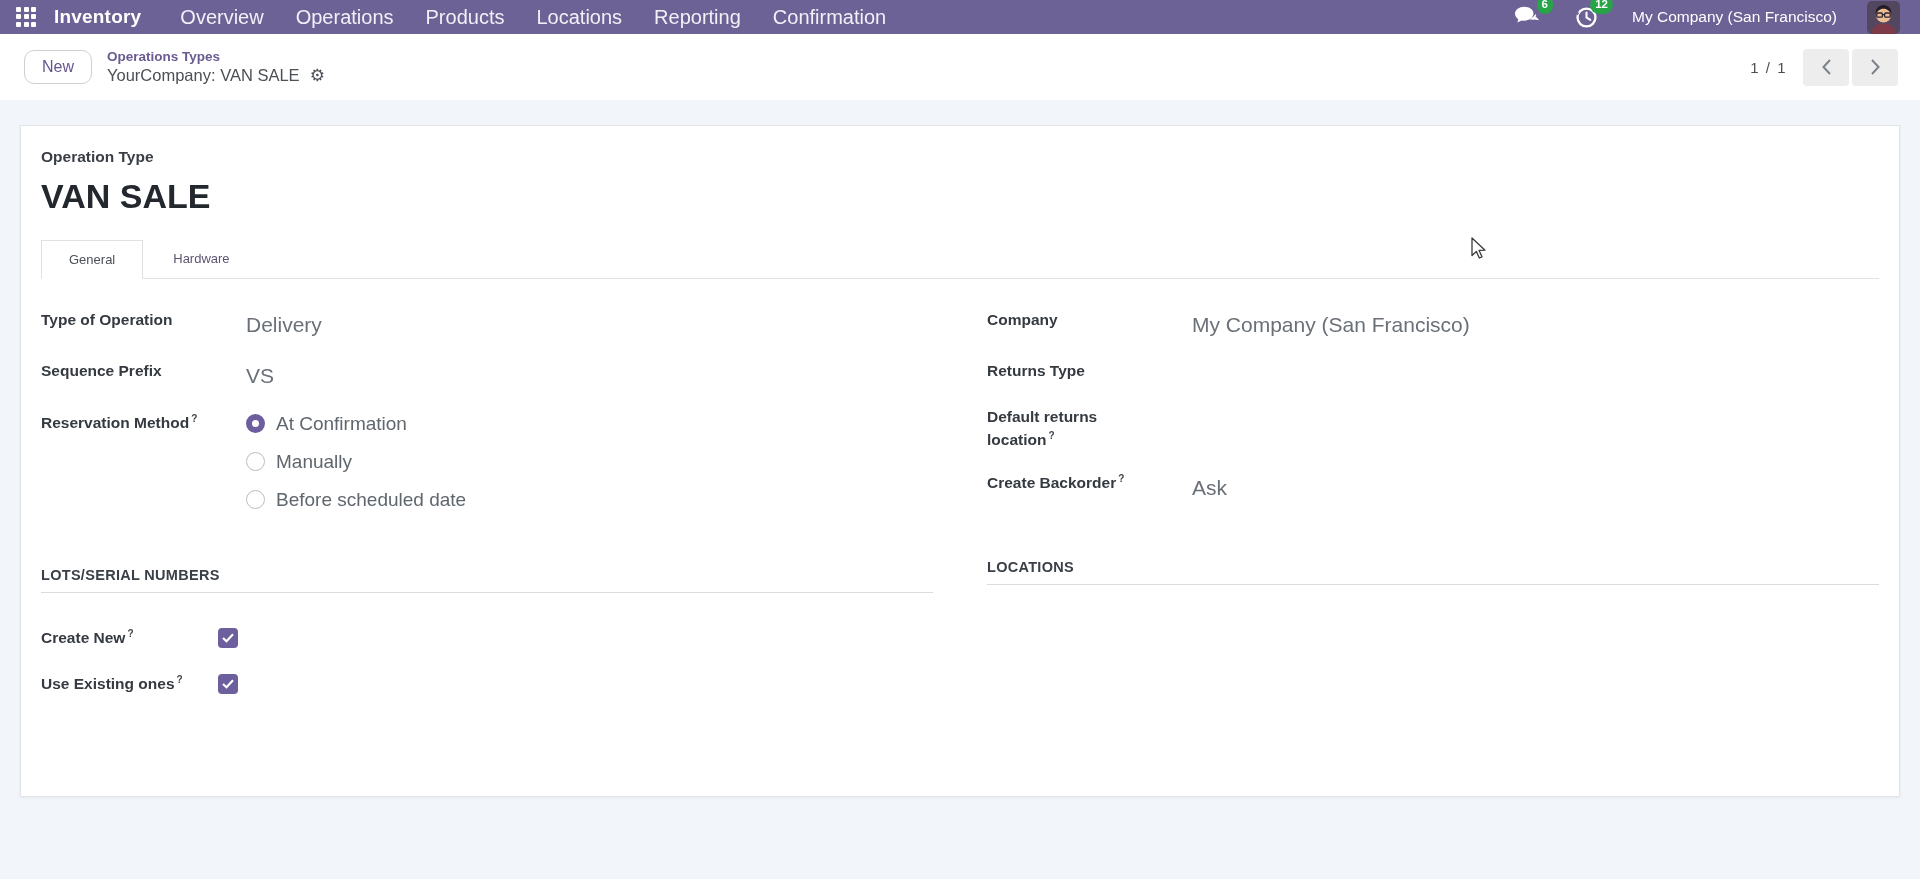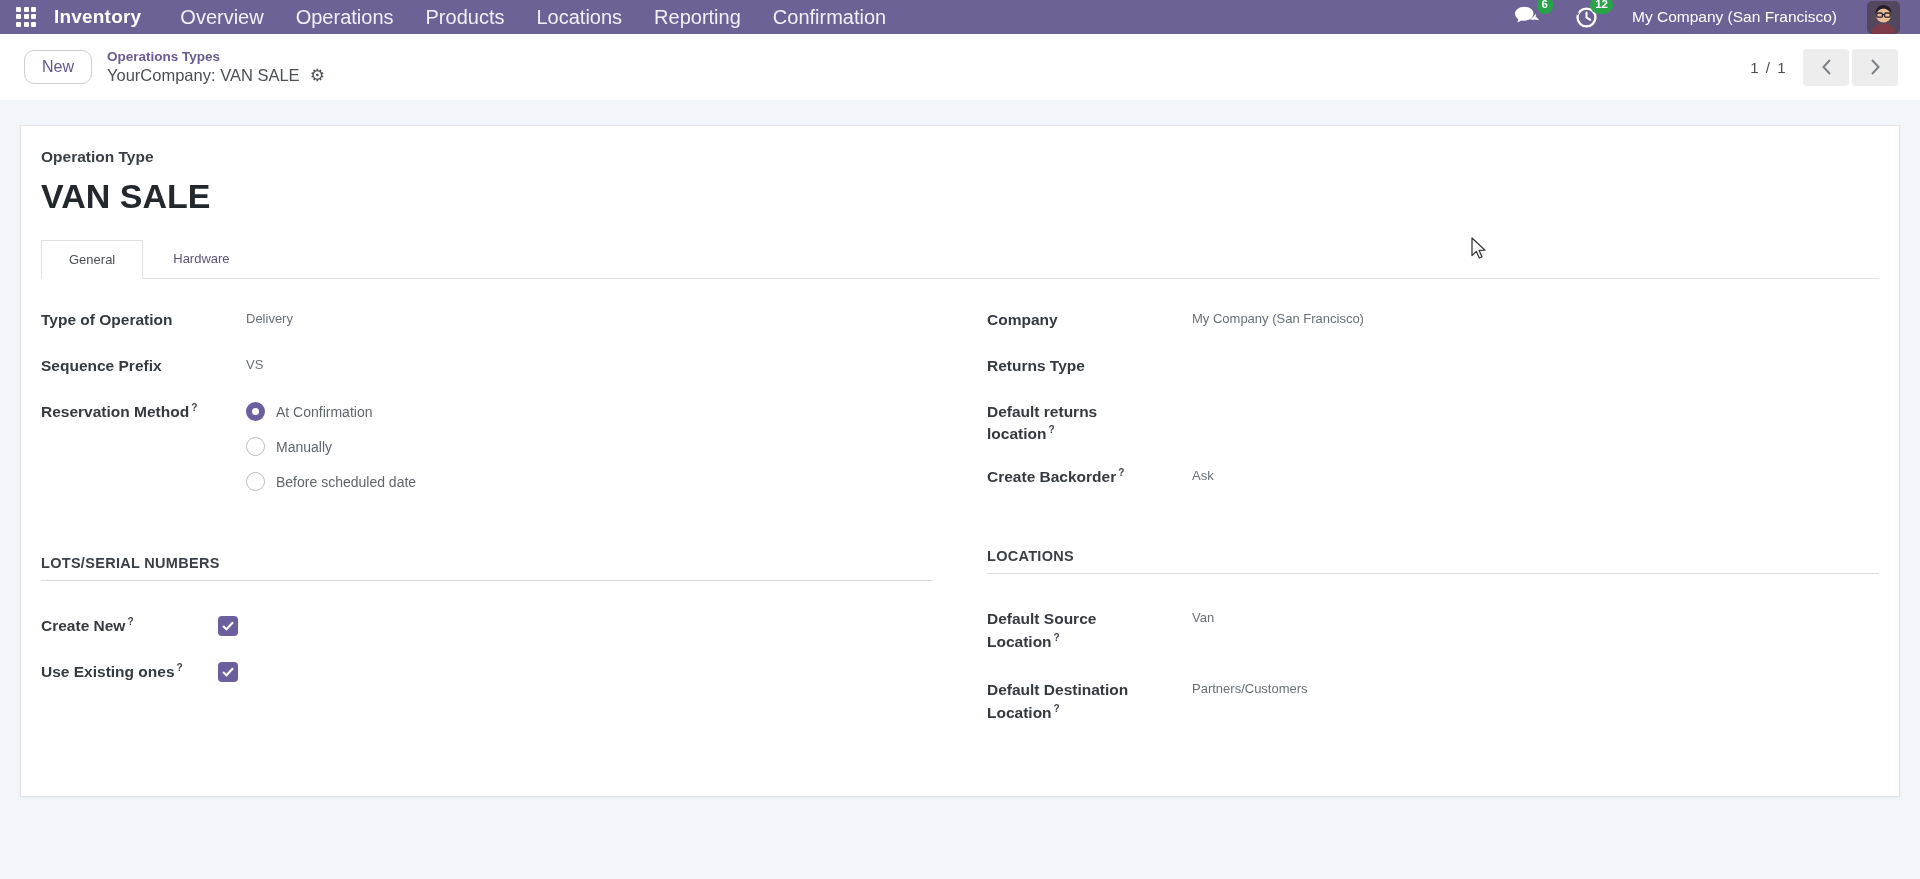--- a/index.html
+++ b/index.html
@@ -40,25 +40,25 @@
 
   .tabs { display:flex; margin-top:24px; border-bottom:1px solid #dfe1e5; align-items:flex-end; }
   .tab { font-size:13px; cursor:pointer; }
   .tab.active { background:#fff; border:1px solid #dfe1e5; border-bottom:1px solid #fff; margin-bottom:-1px; color:#4a5057; padding:11px 27px; }
   .tab.inactive { color:#5d5472; padding:11px 30px 12px; }
 
   .form-grid { display:grid; grid-template-columns:1fr 1fr; column-gap:54px; margin-top:30px; }
   .field-row { display:flex; align-items:flex-start; margin-bottom:20px; min-height:26px; }
   .field-label { flex:0 0 205px; padding-right:38px; font-size:15.5px; font-weight:600; color:#353a41; line-height:1.45; }
   .field-row.cb .field-label { flex:0 0 177px; padding-right:10px; }
-  .field-value { font-size:13px; color:#6a7078; line-height:1.45; padding-top:1px; cursor:text; min-height:22px;text-align:center; }
+  .field-value { font-size:21px; color:#6a7078; line-height:1.45; padding-top:1px; cursor:text; min-height:22px;text-align:center; }
   sup.help { font-size:10px; color:#3f444b; margin-left:2px; font-weight:600; }
 
   .radio-group { display:flex; flex-direction:column; gap:16px; padding-top:1px; }
-  .radio-line { display:flex; align-items:center; gap:11px; font-size:14px; color:#5f666d; cursor:pointer; }
+  .radio-line { display:flex; align-items:center; gap:11px; font-size:19px; color:#5f666d; cursor:pointer; }
   .radio { width:19px; height:19px; border-radius:50%; background:#fff; flex:0 0 auto; }
   .radio.checked { border:6px solid #6d5f9e; }
   .radio.unchecked { border:1.5px solid #b9bdc2; }
 
   .section-block { margin-top:56px; }
   .section-title { font-size:14.5px; font-weight:700; color:#3a4047; letter-spacing:.3px; border-bottom:1px solid #d9dbdf; padding-bottom:9px; }
   .section-fields { margin-top:34px; }
   .field-row.tall { margin-bottom:26px; }
 
   .checkbox { width:20px; height:20px; background:#6d5f9e; border-radius:4px; display:flex; align-items:center; justify-content:center; cursor:pointer; margin-top:1px; }
@@ -222,30 +222,20 @@
           <div class="field-label"><span>Default returns location</span><sup class="help">?</sup></div>
           <div class="field-value"></div>
         </div>
         <div class="field-row">
           <div class="field-label"><span>Create Backorder</span><sup class="help">?</sup></div>
           <div class="field-value">Ask</div>
         </div>
 
         <div class="section-block">
           <div class="section-title">LOCATIONS</div>
-          <div class="section-fields">
-            <div class="field-row tall">
-              <div class="field-label"><span>Default Source Location</span><sup class="help">?</sup></div>
-              <div class="field-value">Van</div>
-            </div>
-            <div class="field-row tall">
-              <div class="field-label"><span>Default Destination Location</span><sup class="help">?</sup></div>
-              <div class="field-value">Partners/Customers</div>
-            </div>
-          </div>
         </div>
       </div>
 
     </div>
   </div>
 </div>
 
 <div class="cursor">
   <svg width="22" height="24" viewBox="0 0 22 24">
     <path d="M4 2 L4 19.5 L8.4 15.4 L11.3 22 L14 20.8 L11.1 14.4 L17 14.2 Z" fill="#ffffff" stroke="#3a3a3a" stroke-width="1.3" stroke-linejoin="round"></path>

